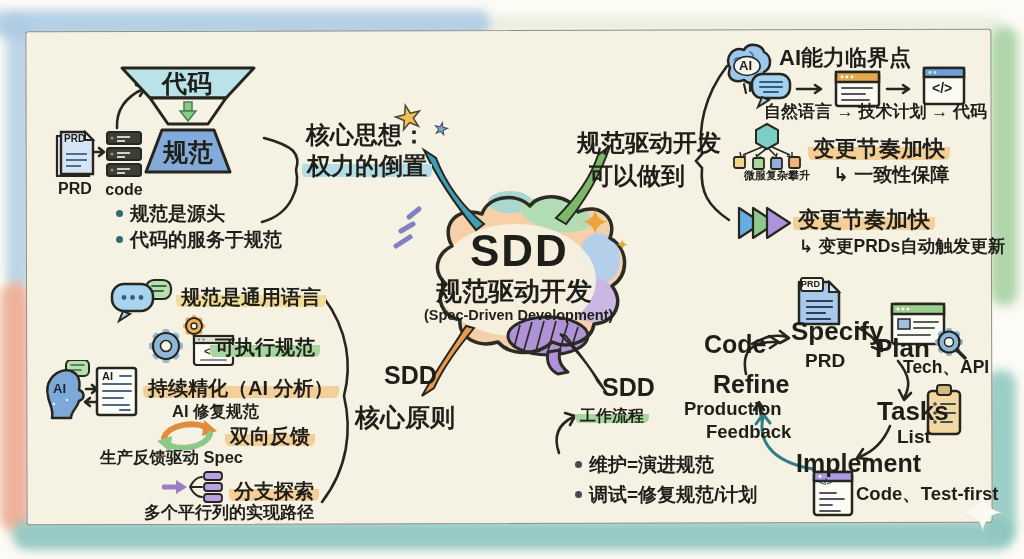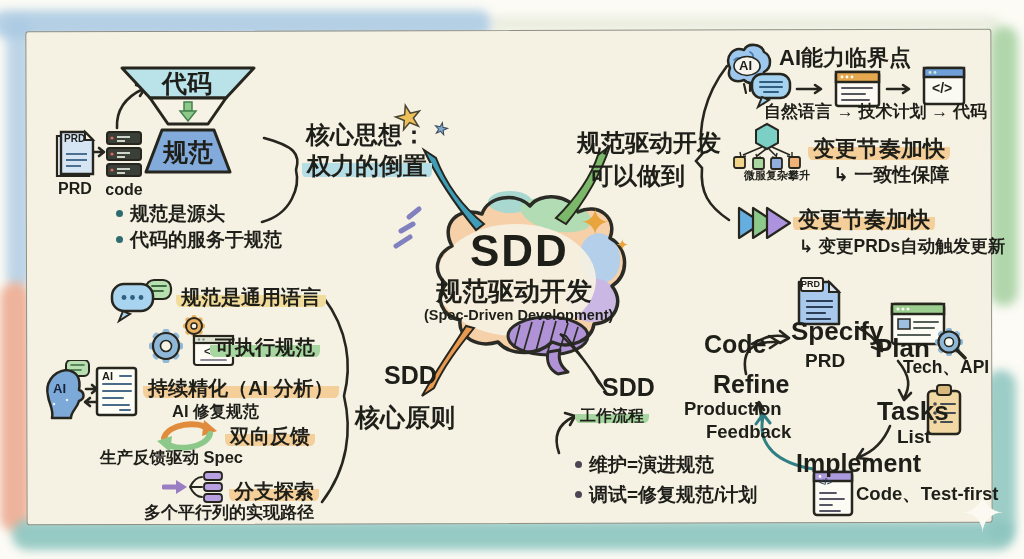--- a/index.html
+++ b/index.html
@@ -7,21 +7,21 @@
     font-family:"Liberation Sans","DejaVu Sans",sans-serif;color:#1f1f1a;}
   .wc{position:absolute;filter:blur(5px);border-radius:24px;z-index:0;}
   #panel{position:absolute;left:26px;top:30px;width:964px;height:492px;background:#f5f1e3;
     border:1.6px solid #8f8f85;border-radius:3px;transform:rotate(-0.15deg);z-index:1;}
   #overlay{position:absolute;left:0;top:0;z-index:2;}
   .ic{position:absolute;z-index:3;}
   .t{position:absolute;z-index:4;white-space:nowrap;line-height:1.08;}
   .b8{font-weight:800;}
   .b7{font-weight:700;}
   .hl{padding:0 5px;border-radius:7px;}
-  .hl-blue{background:linear-gradient(to bottom,transparent 42%,#b5dde6 42%,#b5dde6 94%,transparent 94%);}
+  .hl-blue{background:linear-gradient(to bottom,transparent 42%,#b5dde6 42%,#b5dde6 94%,transparent 94%);font-family:Liberation Serif, serif;}
   .hl-yellow{background:linear-gradient(to bottom,transparent 42%,#f2dc9b 42%,#f2dc9b 94%,transparent 94%);}
   .hl-green{background:linear-gradient(to bottom,transparent 42%,#a8d6a0 42%,#a8d6a0 94%,transparent 94%);}
   .hl-orange{background:linear-gradient(to bottom,transparent 42%,#f4cf9a 42%,#f4cf9a 94%,transparent 94%);}
   .dot{display:inline-block;width:7px;height:7px;border-radius:50%;margin:0 7px 3px 0;vertical-align:middle;}
   .dot-teal{background:#2e6b70;}
   .dot-dark{background:#4d4553;}
   .star{position:absolute;z-index:4;}
 </style>
 </head>
 <body>

